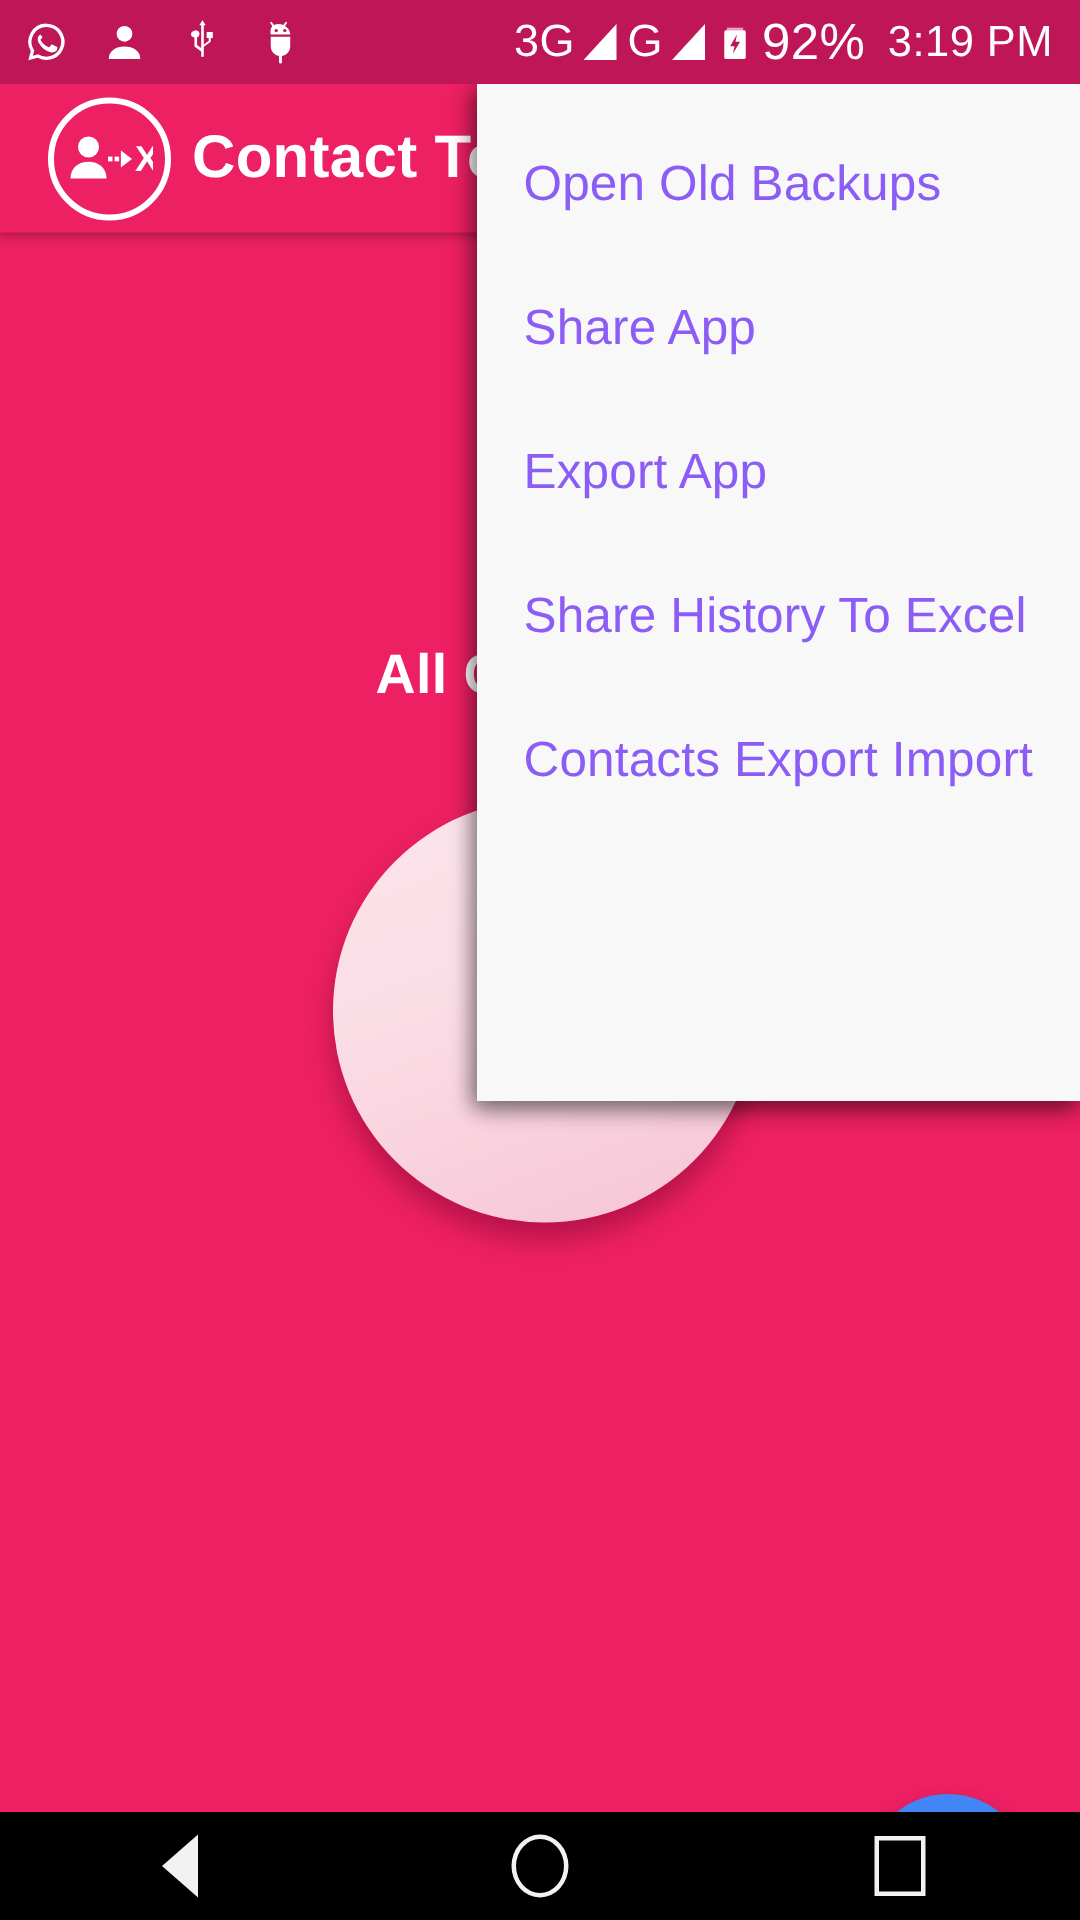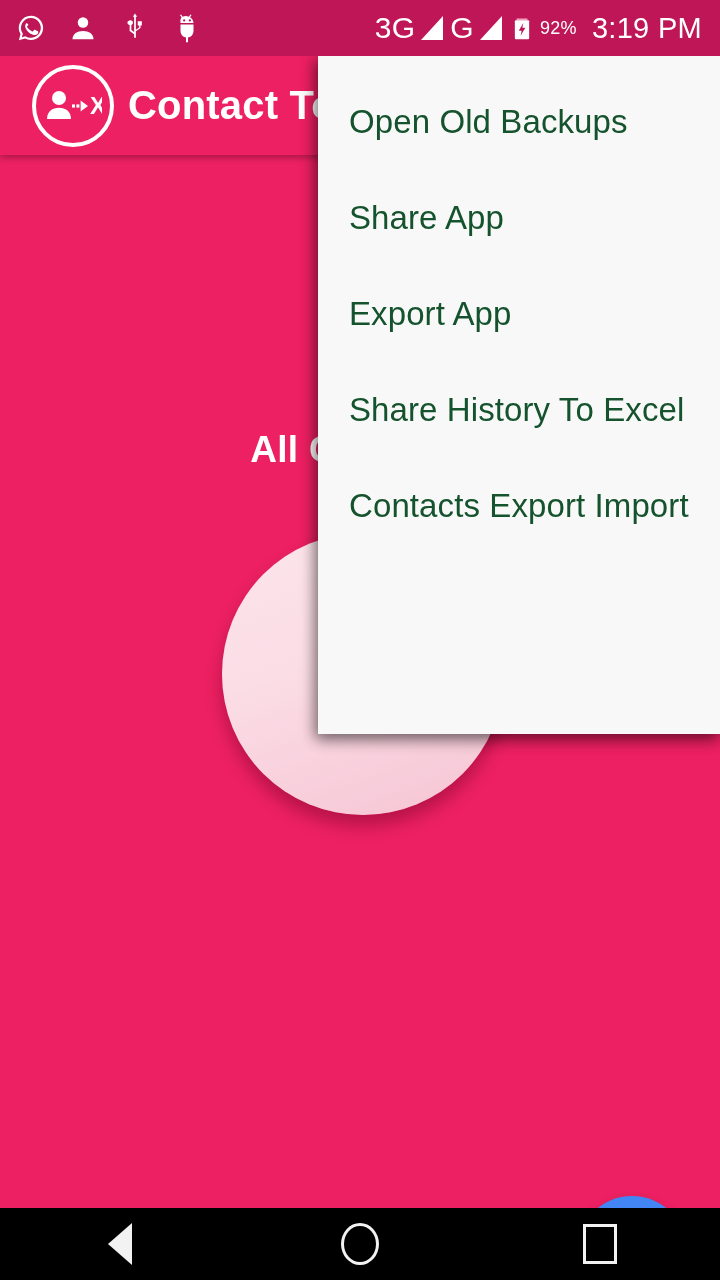--- a/index.html
+++ b/index.html
@@ -22,21 +22,21 @@
     width:720px; height:56px;
     background:#BE1656;
     display:flex; 
     padding:0 18px 0 16px;
     z-index:60;
   }
   #status-left { display:flex; align-items:center; gap:22px; }
   #status-right { margin-left:auto; display:flex; align-items:center; gap:5px; }
   .sb-icon { width:30px; height:30px; display:block; }
   .sb-text {
-    color:#fff; font-size:18px; font-weight:400;
+    color:#fff; font-size:34px; font-weight:400;
     letter-spacing:.3px; line-height:1;
     white-space:nowrap;
   }
   .sb-text.net { font-size:30px; }
   .sb-clock { font-size:29px; margin-left:10px; }
   .sig-tri {
     width:0; height:0;
     border-left:22px solid transparent;
     border-bottom:24px solid #fff;
     display:block; margin:0 2px 0 1px;
@@ -115,21 +115,21 @@
     background:#F9F8F8;
     box-shadow:-4px 4px 13px rgba(0,0,0,.35), 0 6px 14px rgba(0,0,0,.3);
     z-index:50;
     padding:18px 0 16px 0;
     display:flex; flex-direction:column;
   }
   .menu-item {
     height:96px;
     display:flex; align-items:center;
     padding-left:31px;
-    color:#14532d;
+    color:#8b5cf6;
     font-size:33px;
     font-weight:400;
     letter-spacing:.1px;
     white-space:nowrap;
   }
 
   
   #nav-bar {
     position:absolute; bottom:0; left:0;
     width:720px; height:72px;

